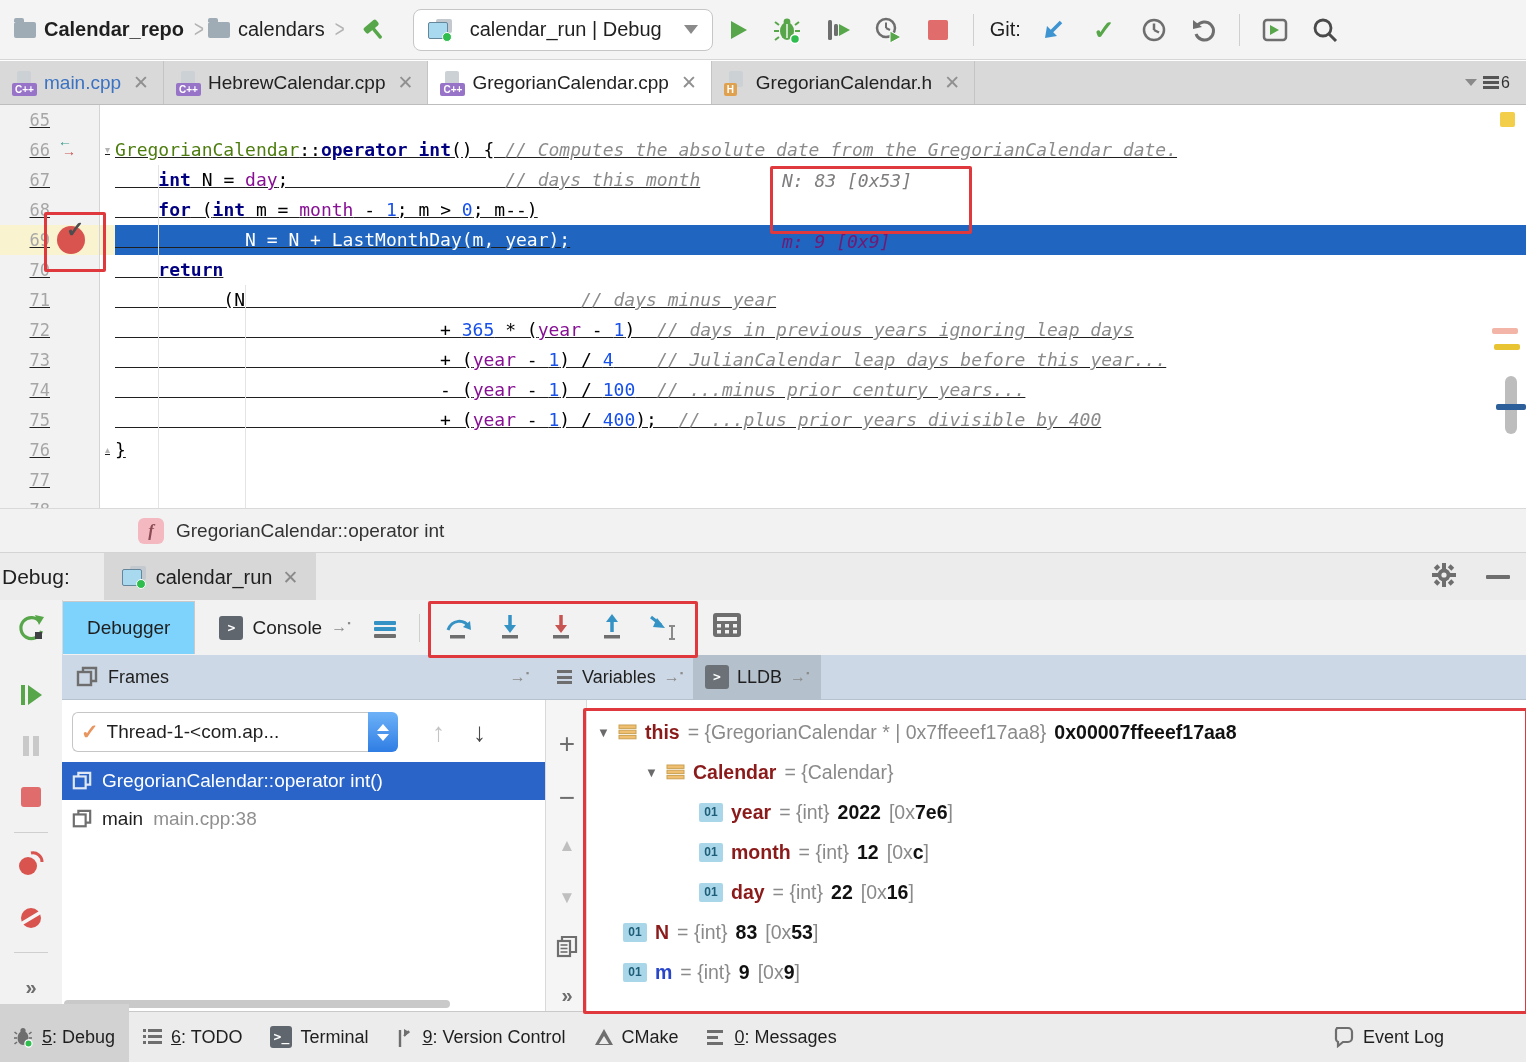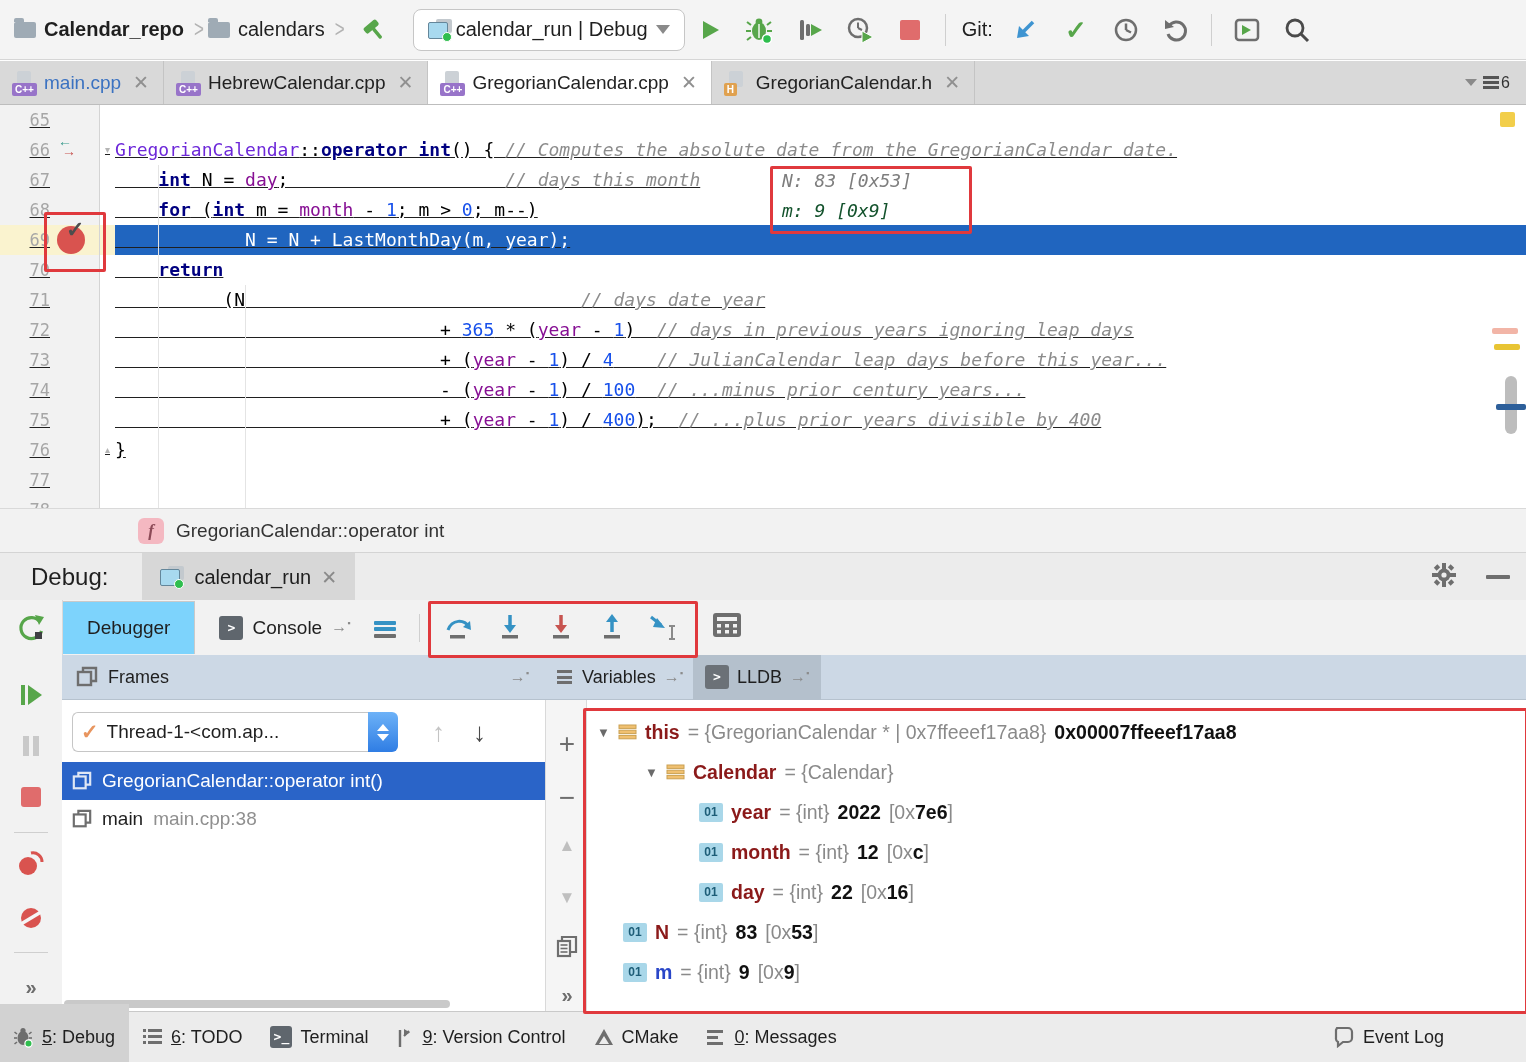--- a/index.html
+++ b/index.html
@@ -5,21 +5,21 @@
   html,body{margin:0;padding:0;background:#fff;}
   #app{position:relative;width:1526px;height:1062px;background:#fff;font-family:"Liberation Sans",sans-serif;overflow:hidden;color:#1f1f1f;}
   
   .top-toolbar{position:absolute;left:0;top:0;right:0;height:60px;background:#f4f4f4;border-bottom:1px solid #d6d6d6;display:flex;align-items:center;padding-left:14px;box-sizing:border-box;}
   .crumb{font-size:20px;color:#1f1f1f;margin:0 6px 0 8px;}
   .crumb.bold{font-weight:bold;}
   .chev{color:#b3b3b3;font-size:17px;margin:0 4px;transform:scaleY(1.4);}
   .folder{width:22px;height:16px;background:#9fabb5;border-radius:2px;position:relative;display:inline-block;}
   .folder:before{content:"";position:absolute;top:-4px;left:0;width:10px;height:4px;background:#9fabb5;border-radius:2px 2px 0 0;}
   .hammer{margin-left:170px;}
-  .runcfg{margin-left:14px;height:40px;background:#fff;border:1px solid #c6c6c6;border-radius:8px;display:flex;align-items:center;padding:0 14px;gap:4px;}
+  .runcfg{margin-left:14px;height:40px;background:#fff;border:1px solid #c6c6c6;border-radius:8px;display:flex;align-items:center;padding:0 14px;gap:18px;}
   .runcfg-label{font-size:20px;color:#1f1f1f;}
   .dd-arrow{width:0;height:0;border-left:7px solid transparent;border-right:7px solid transparent;border-top:9px solid #8a8a8a;margin-left:4px;}
   .appicon{position:relative;width:24px;height:22px;display:inline-block;}
   .appicon .back{position:absolute;top:0;right:0;width:16px;height:14px;background:#c3c9ce;border-radius:2px;}
   .appicon .front{position:absolute;bottom:2px;left:0;width:18px;height:15px;background:#a8d9ef;border:1.5px solid #64869a;border-radius:2px;}
   .appicon .dot{position:absolute;bottom:-1px;left:14px;width:8px;height:8px;background:#2fbe4e;border-radius:50%;border:1px solid #fff;}
   .tb-ico{width:30px;height:30px;display:flex;align-items:center;justify-content:center;margin:0 10px;}
   .tb-div{width:1px;height:32px;background:#cfcfcf;margin:0 10px;}
   .git-label{font-size:20px;color:#1f1f1f;margin:0 8px 0 6px;}
   .stop-sq{width:20px;height:20px;background:#e06c6c;border-radius:2px;}
@@ -40,46 +40,46 @@
   .bars3 span{display:block;width:16px;height:2.5px;background:#555;margin:2.5px 0;}
   
   .editor{position:absolute;left:0;top:105px;right:0;height:403px;background:#fff;overflow:hidden;}
   .code-line{display:flex;height:30px;position:relative;text-decoration:underline;}
   .gut{display:flex;width:99px;min-width:99px;background:#f2f2f2;border-right:1px solid #d4d4d4;align-items:center;}
   .lnum{width:50px;text-align:right;color:#a6a6a6;font:17px "DejaVu Sans Mono",monospace;}
   .gicon{width:46px;text-align:center;position:relative;height:30px;}
   .fold{width:15px;min-width:15px;background:#fff;color:#b5b5b5;font-size:10px;text-align:center;line-height:30px;}
   pre.codeln{margin:0;flex:1;font:18px/30px "DejaVu Sans Mono",monospace;white-space:pre;}
   .kw{color:#000080;font-weight:bold;}
-  .cls{color:#6d28d9;}
+  .cls{color:#4d7c0f;}
   .fld{color:#871094;}
   .num{color:#1750eb;}
   .com{color:#8c8c8c;font-style:italic;}
   .pln{color:#000;}
   .code-line.cur pre{background:#2065bf;}
   .code-line.cur pre span{color:#fff !important;font-style:normal;}
   .code-line.cur .gut,.code-line.cur .fold{background:#faf3cf;}
   .bp{position:absolute;left:7px;top:0;width:30px;height:30px;}
   .bp-circle{position:absolute;left:0;top:1px;width:28px;height:28px;background:#d9534f;border-radius:50%;}
   .bp-check{position:absolute;left:9px;top:-8px;color:#4d4d4d;font-size:22px;font-weight:bold;}
   .nav-arrows{position:absolute;left:8px;top:0;width:30px;height:30px;font-size:14px;line-height:13px;text-align:left;}
   .nav-arrows .a1{color:#3a9b8d;display:block;font-weight:bold;}
   .nav-arrows .a2{color:#c75450;display:block;font-weight:bold;margin-top:-3px;padding-left:4px;}
   .ind-guide{position:absolute;width:1px;background:#e4e4e4;}
   .hintline{position:absolute;font:italic 18px "DejaVu Sans Mono",monospace;}
   .hint-gray{color:#7d7d7d;}
-  .hint-orange{color:#14532d;}
+  .hint-orange{color:#701a75;margin-top:31px;}
   .scroll-mark{position:absolute;border-radius:2px;}
   
   .fn-breadcrumb{position:absolute;left:0;top:508px;right:0;height:44px;background:#f2f2f2;border-top:1px solid #d9d9d9;display:flex;align-items:center;padding-left:138px;gap:12px;box-sizing:border-box;}
   .fbadge-f{width:26px;height:26px;background:#f4b8c1;border-radius:6px;color:#8c4a57;font:italic bold 17px "Liberation Serif",serif;display:flex;align-items:center;justify-content:center;}
   .fn-text{font-size:19px;color:#333;}
   
   .debug-header{position:absolute;left:0;top:552px;right:0;height:48px;background:#ececec;border-top:1px solid #d4d4d4;display:flex;align-items:center;}
-  .debug-label{font-size:24px;margin-left:31px;}
+  .debug-label{font-size:21px;margin-left:2px;}
   .session-tab{margin-left:34px;height:48px;background:#d7d7d7;display:flex;align-items:center;gap:10px;padding:0 18px;}
   .session-label{font-size:20px;font-weight:400;}
   .x-close{color:#8a8a8a;font-size:19px;}
   .dh-right{margin-left:auto;display:flex;align-items:center;gap:28px;padding-right:16px;}
   .minus{width:24px;height:4px;background:#6e6e6e;border-radius:1px;}
   
   .dbg-toolbar{position:absolute;left:62px;top:600px;right:0;height:55px;background:#f2f2f2;border-bottom:1px solid #d4d4d4;display:flex;align-items:center;}
   .dtab{height:53px;display:flex;align-items:center;padding:0 24px;font-size:19px;gap:9px;box-sizing:border-box;}
   .dtab.active{background:#7dd3fc;border:1px solid #c9c9c9;border-bottom:none;}
   .term-ico{width:24px;height:24px;background:#5f666d;border-radius:3px;color:#fff;font:bold 13px/24px "DejaVu Sans Mono",monospace;text-align:center;}
@@ -355,21 +355,21 @@
           </span>
           <span class="fold"></span>
           <pre class="codeln"><span class="pln">    </span><span class="kw">return</span></pre>
         </div>
         <div class="code-line">
           <span class="gut">
             <span class="lnum">71</span>
             <span class="gicon"></span>
           </span>
           <span class="fold"></span>
-          <pre class="codeln"><span class="pln">          (N                               </span><span class="com">// days date year</span></pre>
+          <pre class="codeln"><span class="pln">          (N                               </span><span class="com">// days minus year</span></pre>
         </div>
         <div class="code-line">
           <span class="gut">
             <span class="lnum">72</span>
             <span class="gicon"></span>
           </span>
           <span class="fold"></span>
           <pre class="codeln"><span class="pln">                              + </span><span class="num">365</span><span class="pln"> * (</span><span class="fld">year</span><span class="pln"> - </span><span class="num">1</span><span class="pln">)  </span><span class="com">// days in previous years ignoring leap days</span></pre>
         </div>
         <div class="code-line">

